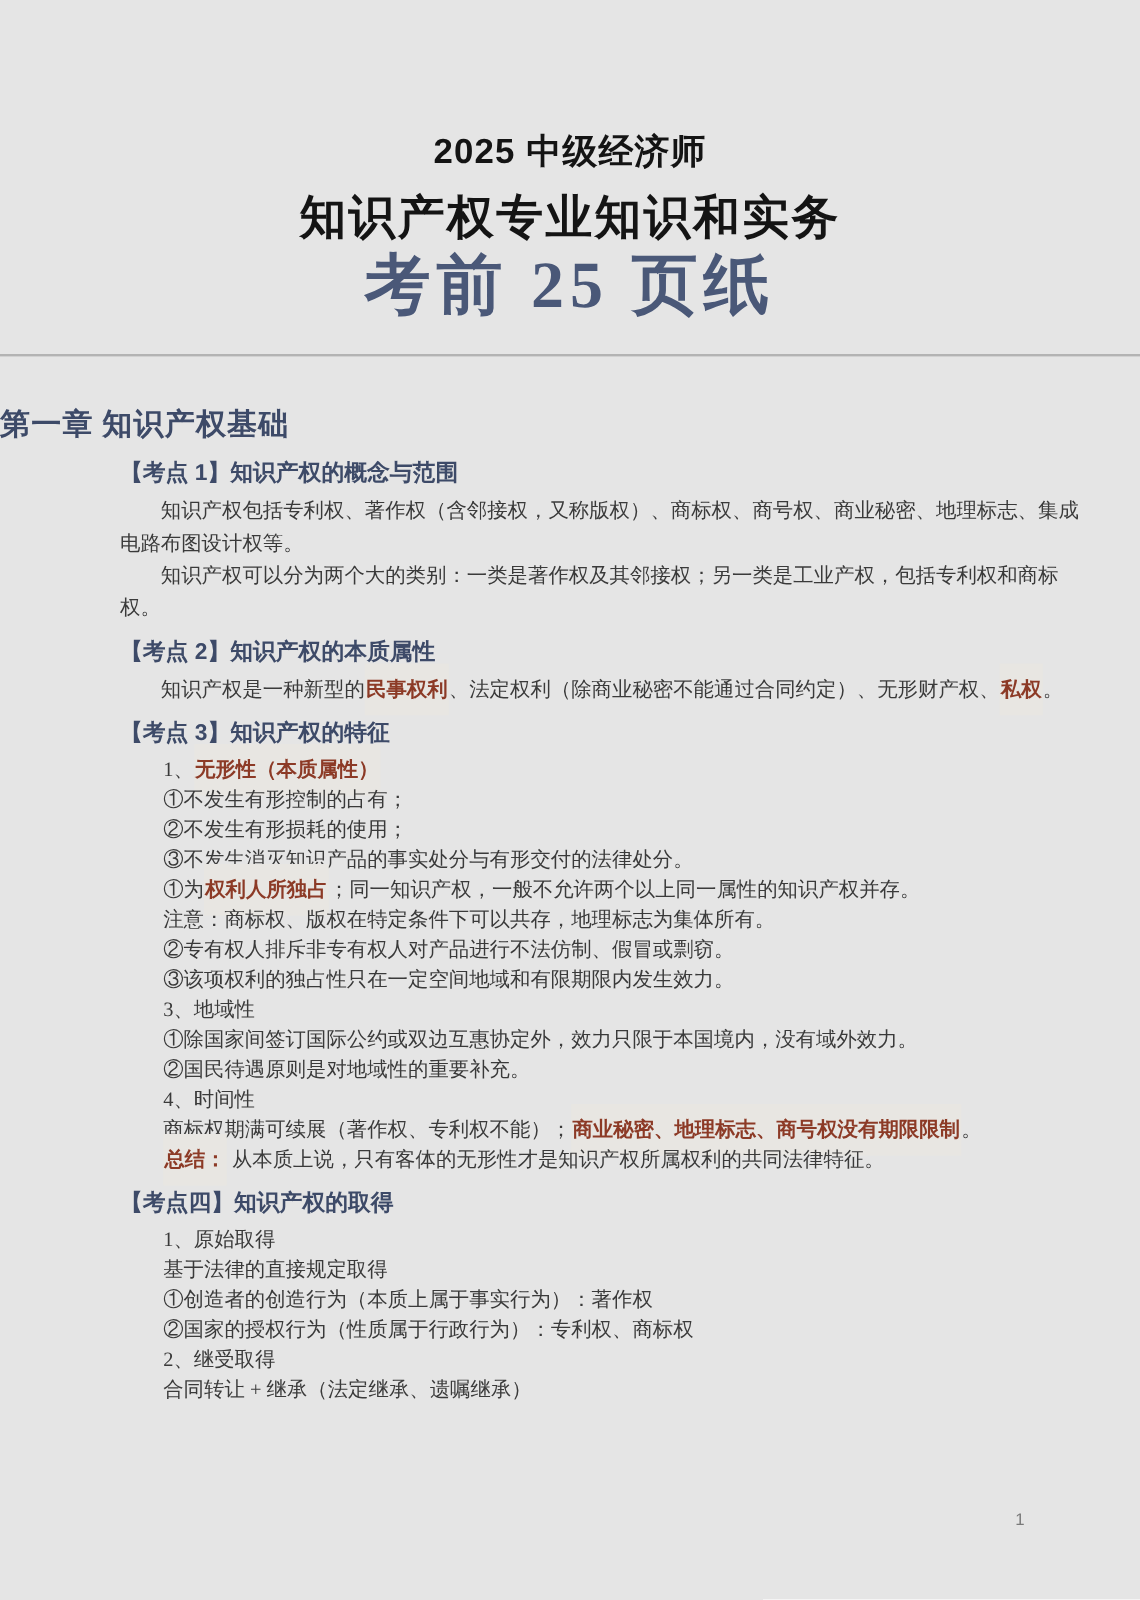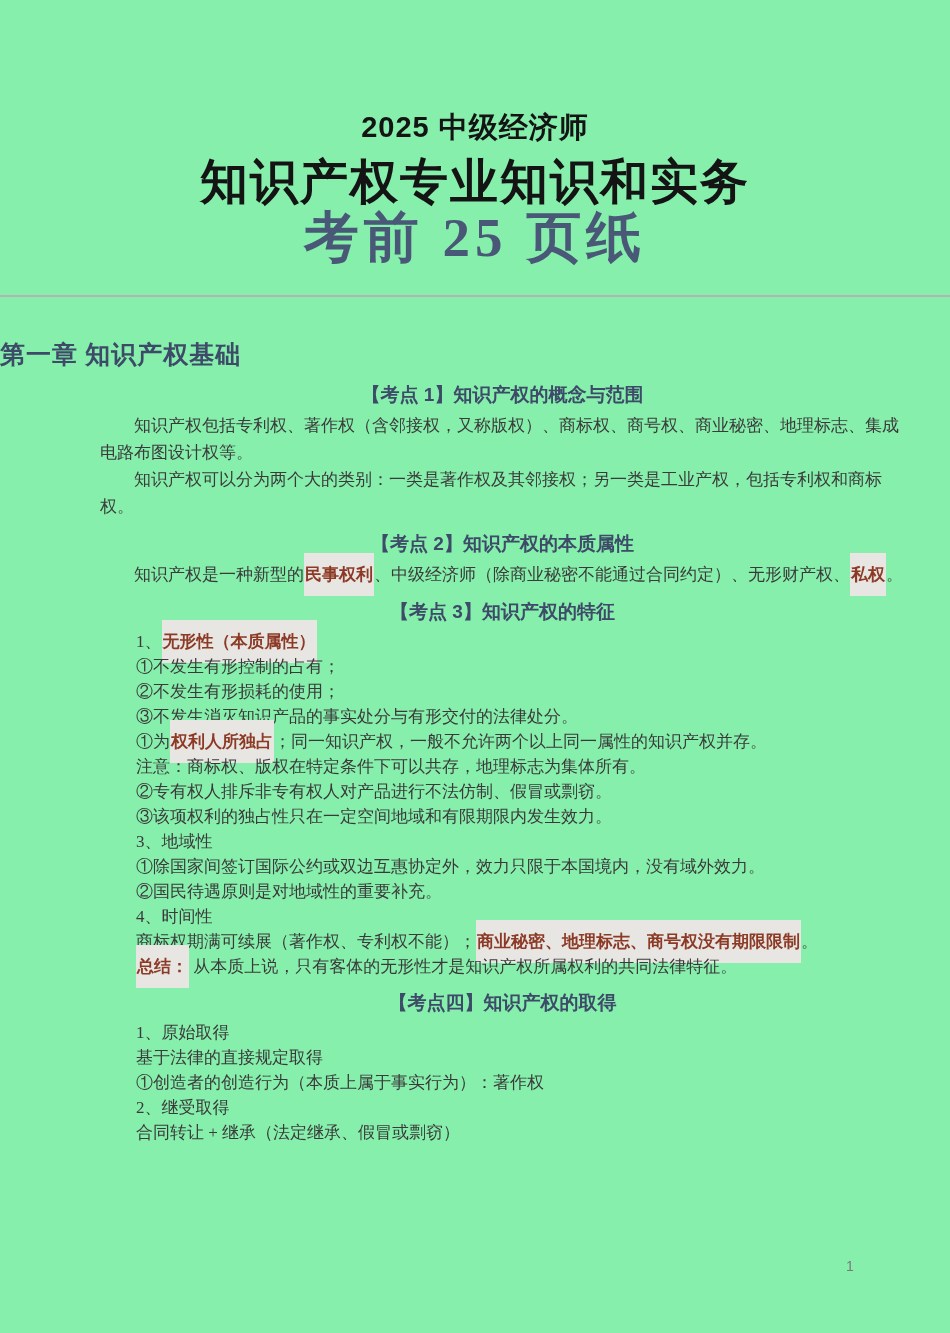--- a/index.html
+++ b/index.html
@@ -10,34 +10,34 @@
     --body-text: #3a3a3a;
     --divider-gray: #b3b3b3;
     --page-number-gray: #7a7a7a;
   }
   * { margin:0; padding:0; box-sizing:border-box; }
   html,body { background:#ffffff; }
   .page {
     position:relative;
     width:950px; height:1333px;
     margin:0 auto;
-    background:#86efac;
+    background:#e5e5e5;
     overflow:hidden;
     font-family:"Liberation Serif","DejaVu Serif",serif;
     color:var(--body-text);
   }
   .header { padding-top:110px; text-align:center; }
   .header-line1 {
     font-family:"Liberation Sans","DejaVu Sans",sans-serif;
     font-weight:bold; font-size:29px; line-height:34px;
     color:#141414; letter-spacing:1px;
   }
   .header-line2 {
     font-family:"Liberation Sans","DejaVu Sans",sans-serif;
-    font-weight:bold; font-size:48px; line-height:48px;
+    font-weight:bold; font-size:39px; line-height:48px;
     color:#141414; letter-spacing:2px; margin-top:14px;
   }
   .header-line3 {
     font-family:"Liberation Serif","DejaVu Serif",serif;
     font-weight:bold; font-size:55px; line-height:64px;
     color:var(--title-accent); letter-spacing:5px; 
   }
   .divider {
     margin-top:25px;
     border:none; border-top:2px solid var(--divider-gray);
@@ -50,21 +50,20 @@
     font-weight:bold; font-size:25px; line-height:32px;
     color:var(--heading-blue); letter-spacing:1px;
   }
   .content { padding:0 45px 0 100px; }
   .section { margin-top:12px; }
   .kaodian {
     font-family:"Liberation Sans","DejaVu Sans",sans-serif;
     font-weight:bold; font-size:19px; line-height:24px;
     color:var(--heading-blue);
     margin-bottom:5px;
-    text-align:center;
   }
   .para {
     font-size:17px; line-height:27px;
     text-indent:2em;
     color:var(--body-text);
   }
   .item {
     font-size:17px; line-height:25px;
     margin-left:36px;
     color:var(--body-text);
@@ -98,21 +97,21 @@
   <div class="chapter-title">第一章 知识产权基础</div>
 
   <div class="content">
       <section class="section">
         <div class="kaodian">【考点 1】知识产权的概念与范围</div>
         <div class="para"><span>知识产权包括专利权、著作权（含邻接权，又称版权）、商标权、商号权、商业秘密、地理标志、集成电路布图设计权等。</span></div>
         <div class="para"><span>知识产权可以分为两个大的类别：一类是著作权及其邻接权；另一类是工业产权，包括专利权和商标权。</span></div>
       </section>
       <section class="section">
         <div class="kaodian">【考点 2】知识产权的本质属性</div>
-        <div class="para"><span>知识产权是一种新型的</span><span class="hl">民事权利</span><span>、中级经济师（除商业秘密不能通过合同约定）、无形财产权、</span><span class="hl">私权</span><span>。</span></div>
+        <div class="para"><span>知识产权是一种新型的</span><span class="hl">民事权利</span><span>、法定权利（除商业秘密不能通过合同约定）、无形财产权、</span><span class="hl">私权</span><span>。</span></div>
       </section>
       <section class="section">
         <div class="kaodian">【考点 3】知识产权的特征</div>
         <div class="item"><span>1、</span><span class="hl">无形性（本质属性）</span></div>
         <div class="item"><span>①不发生有形控制的占有；</span></div>
         <div class="item"><span>②不发生有形损耗的使用；</span></div>
         <div class="item"><span>③不发生消灭知识产品的事实处分与有形交付的法律处分。</span></div>
         <div class="item"><span>①为</span><span class="hl">权利人所独占</span><span>；同一知识产权，一般不允许两个以上同一属性的知识产权并存。</span></div>
         <div class="item"><span>注意：商标权、版权在特定条件下可以共存，地理标志为集体所有。</span></div>
         <div class="item"><span>②专有权人排斥非专有权人对产品进行不法仿制、假冒或剽窃。</span></div>
@@ -122,20 +121,21 @@
         <div class="item"><span>②国民待遇原则是对地域性的重要补充。</span></div>
         <div class="item"><span>4、时间性</span></div>
         <div class="item"><span>商标权期满可续展（著作权、专利权不能）；</span><span class="hl">商业秘密、地理标志、商号权没有期限限制</span><span>。</span></div>
         <div class="item"><span class="hl">总结：</span><span> 从本质上说，只有客体的无形性才是知识产权所属权利的共同法律特征。</span></div>
       </section>
       <section class="section">
         <div class="kaodian">【考点四】知识产权的取得</div>
         <div class="item"><span>1、原始取得</span></div>
         <div class="item"><span>基于法律的直接规定取得</span></div>
         <div class="item"><span>①创造者的创造行为（本质上属于事实行为）：著作权</span></div>
+        <div class="item"><span>②国家的授权行为（性质属于行政行为）：专利权、商标权</span></div>
         <div class="item"><span>2、继受取得</span></div>
-        <div class="item"><span>合同转让 + 继承（法定继承、假冒或剽窃）</span></div>
+        <div class="item"><span>合同转让 + 继承（法定继承、遗嘱继承）</span></div>
       </section>
     </div>
 
   <div class="page-number">1</div>
 
 </div>
 
 </body></html>

